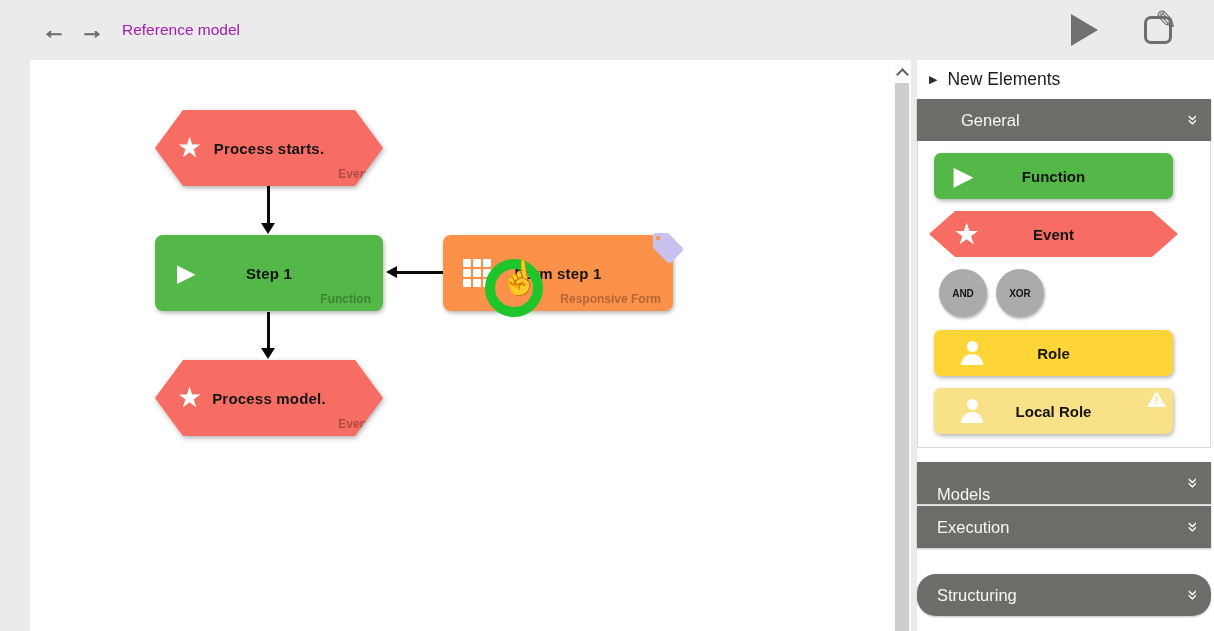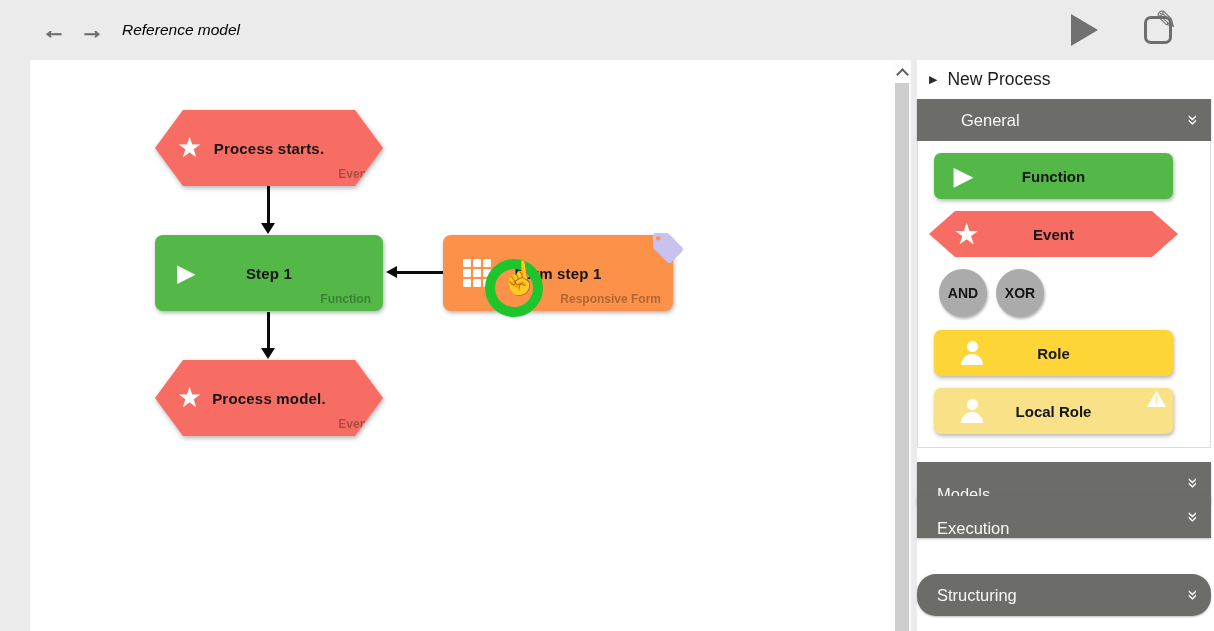--- a/index.html
+++ b/index.html
@@ -6,21 +6,21 @@
   html,body { width:1214px; height:631px; }
   .app {
     position:relative; width:1214px; height:631px; background:#ebebeb;
     font-family:"Liberation Sans", sans-serif; overflow:hidden;
   }
   
   .topbar { position:absolute; left:0; top:0; width:100%; height:60px; display:flex; align-items:center; }
   .nav-arrow { font-size:24px; font-weight:bold; color:#6d6d6d; -webkit-text-stroke:1px #6d6d6d; cursor:pointer; line-height:1; }
   .nav-back { margin-left:42px; }
   .nav-fwd { margin-left:14px; }
-  .model-title { margin-left:18px; font-size:15.5px; color:#000000;font-style:italic; }
+  .model-title { margin-left:18px; font-size:15.5px; color:#a21caf; }
   .topbar-right { position:absolute; right:42px; top:0; height:60px; display:flex; align-items:center; gap:46px; }
   .play-icon { width:0; height:0; border-left:27px solid #717171; border-top:16px solid transparent; border-bottom:16px solid transparent; cursor:pointer; }
   .edit-icon { position:relative; width:28px; height:28px; border:3px solid #6e6e6e; border-radius:7px; cursor:pointer; }
   .edit-pencil { position:absolute; top:-12px; right:-8px; font-size:26px; color:#6e6e6e; line-height:1; }
 
   
   .canvas { position:absolute; left:30px; top:60px; width:863px; height:571px; background:#ffffff; }
   .node { position:absolute; width:228px; height:76px; display:flex; align-items:center; justify-content:center; }
   .shadow { filter:drop-shadow(1px 2px 2.5px rgba(0,0,0,0.3)); }
   .hexagon { clip-path:polygon(28px 0, calc(100% - 28px) 0, 100% 50%, calc(100% - 28px) 100%, 28px 100%, 0 50%); background:#f76c63; }
@@ -54,28 +54,28 @@
   .vscroll-thumb { position:absolute; left:2px; top:23px; width:14px; height:548px; background:#cdcdcd; cursor:pointer; }
 
   
   .sidebar { position:absolute; left:917px; top:60px; width:297px; height:571px; background:#ffffff; }
   .sidebar-title { position:absolute; left:0; top:0; width:294px; height:39px; display:flex; align-items:center; cursor:pointer; }
   .sidebar-title .tri { margin-left:12px; font-size:11px; color:#2b2b2b; }
   .sidebar-title .txt { margin-left:10px; font-size:17.5px; color:#1c1c1c; }
   .section-header { position:absolute; left:0; width:294px; height:42px; background:#6c6c68; color:#f7f7f5; display:flex; align-items:center; cursor:pointer; box-shadow:0 1px 2px rgba(0,0,0,0.25); }
   .section-header .lbl { margin-left:20px; font-size:16.5px; }
   .section-header .chev { position:absolute; right:14px; top:50%; transform:translateY(-50%) rotate(-90deg); font-size:19px; color:#fff; }
-  #sec-general { top:39px;padding-left:24px; } #sec-models { top:402px;align-items:flex-end; } #sec-execution { top:436px;align-items:flex-end; } #sec-structuring { top:514px;border-radius:19px; }
+  #sec-general { top:39px;padding-left:24px; } #sec-models { top:402px;align-items:flex-end; } #sec-execution { top:446px; } #sec-structuring { top:514px;border-radius:19px; }
   .panel { position:absolute; left:0; top:81px; width:294px; height:307px; background:#fff; border:1px solid #dcdcdc; border-top:none; }
   .pal-item { position:absolute; display:flex; align-items:center; justify-content:center; font-size:15px; font-weight:bold; color:#151515; cursor:pointer; }
   .pal-rect { left:16px; width:239px; height:46px; border-radius:7px; box-shadow:1px 2px 4px rgba(0,0,0,0.3); }
   #pal-function { top:12px; background:#53b848; }
   #pal-event { left:11px; top:70px; width:249px; height:46px; background:#f76c63;
     clip-path:polygon(26px 0, calc(100% - 26px) 0, 100% 50%, calc(100% - 26px) 100%, 26px 100%, 0 50%); }
-  .pal-circle { top:128px; width:48px; height:48px; border-radius:50%; background:#ababab; font-size:14px; box-shadow:1px 2px 3px rgba(0,0,0,0.3); }
+  .pal-circle { top:128px; width:48px; height:48px; border-radius:50%; background:#ababab; font-size:10px; box-shadow:1px 2px 3px rgba(0,0,0,0.3); }
   #pal-and { left:21px; } #pal-xor { left:78px; }
   #pal-role { top:189px; background:#fed537; }
   #pal-localrole { top:247px; background:#f9e187; }
   .pal-icon { position:absolute; left:20px; top:50%; transform:translateY(-50%); color:#fff; line-height:1; }
   
   .person-icon { position:absolute; left:26px; top:50%; transform:translateY(-50%); width:24px; height:24px; }
   .person-icon::before { content:""; position:absolute; left:6.5px; top:0; width:11px; height:11px; border-radius:50%; background:#fff; }
   .person-icon::after { content:""; position:absolute; left:1px; bottom:0; width:22px; height:11px; border-radius:11px 11px 0 0; background:#fff; }
   
   .warn-tri { position:absolute; right:7px; top:3px; width:19px; height:16px; background:#fff;
@@ -147,21 +147,21 @@
 
   <div class="vscroll">
     <span class="vscroll-up"></span>
     <div class="vscroll-thumb"></div>
   </div>
 
   <div class="sidebar">
 
     <div class="sidebar-title">
       <span class="tri">▶</span>
-      <span class="txt">New Process</span>
+      <span class="txt">New Elements</span>
     </div>
 
     <div class="section-header" id="sec-general">
       <span class="lbl">General</span>
       <span class="chev">«</span>
     </div>
 
     <div class="panel">
 
       <div class="pal-item pal-rect" id="pal-function">

